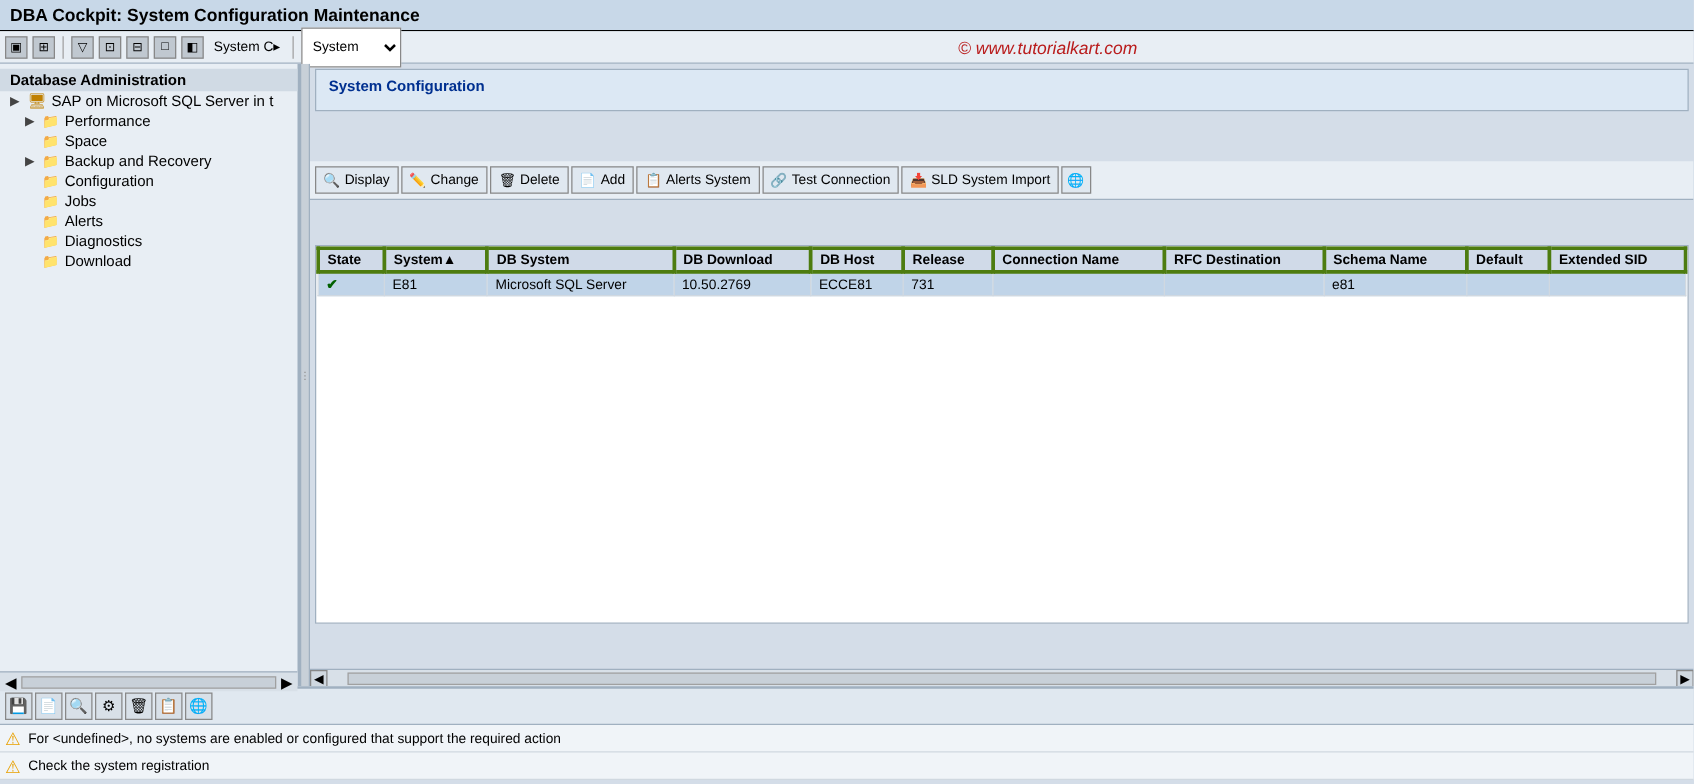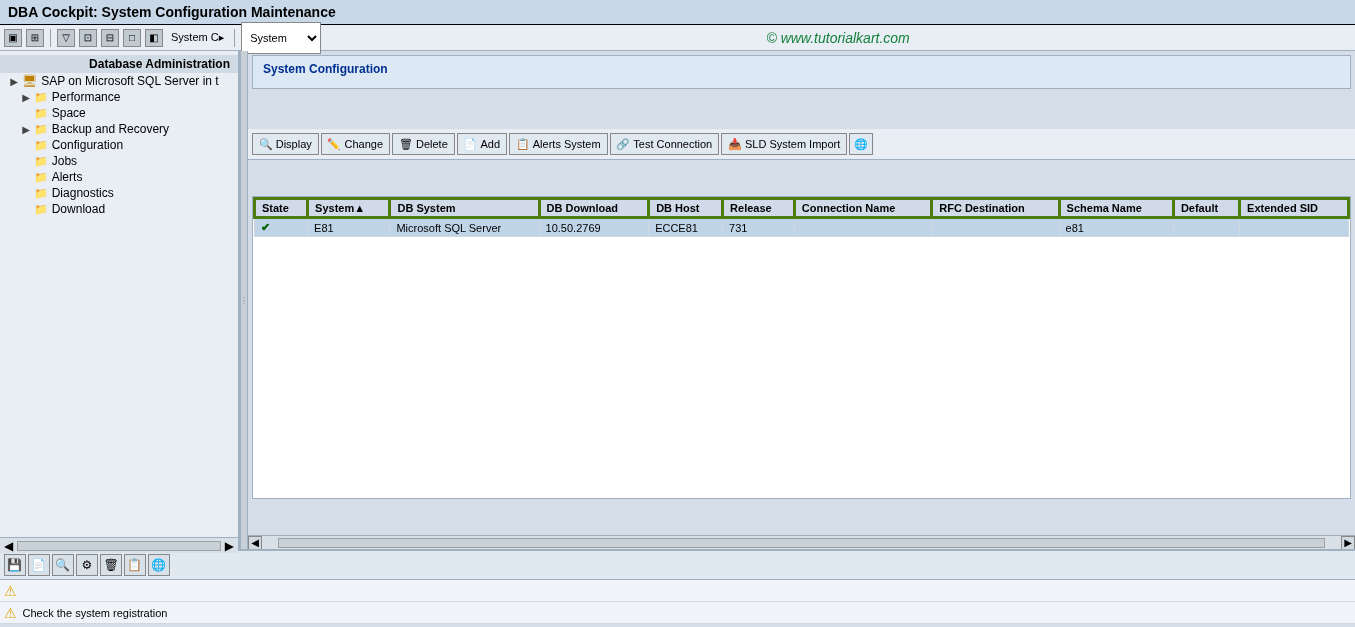--- a/index.html
+++ b/index.html
@@ -38,35 +38,34 @@
       background: white;
       border: 1px solid #888;
       padding: 1px 4px;
       font-size: 11px;
       height: 32px;
       width: 80px;
     }
     .toolbar-watermark {
       flex: 1;
       text-align: center;
-      color: #15803d;
+      color: #b91c1c;
       font-size: 14px;
       font-style: italic;
     }
 
     
     .sidebar {
       width: 240px;
       background: #e8eef4;
       border-right: 2px solid #a0b0c0;
       overflow-y: auto;
       overflow-x: hidden;
       padding: 4px 0;
       flex-shrink: 0;
-      text-align: right;
     }
     .sidebar-title {
       font-weight: bold;
       padding: 2px 8px;
       font-size: 12px;
       background: #d0dae4;
     }
     .sidebar-item {
       padding: 1px 8px 1px 16px;
       cursor: pointer;
@@ -409,20 +408,21 @@
     <div class="status-btn">🔍</div>
     <div class="status-btn">⚙</div>
     <div class="status-btn">🗑</div>
     <div class="status-btn">📋</div>
     <div class="status-btn">🌐</div>
   </div>
 
   <div class="warning-area">
     <div class="warning-row">
       <span class="warning-icon">⚠</span>
+      <span>For &lt;undefined&gt;, no systems are enabled or configured that support the required action</span>
     </div>
     <div class="warning-row">
       <span class="warning-icon">⚠</span>
       <span>Check the system registration</span>
     </div>
   </div>
 
 </div>
 
 </body></html>

